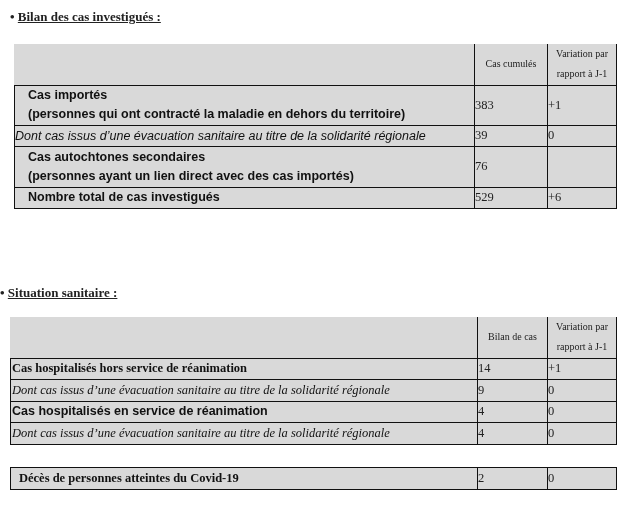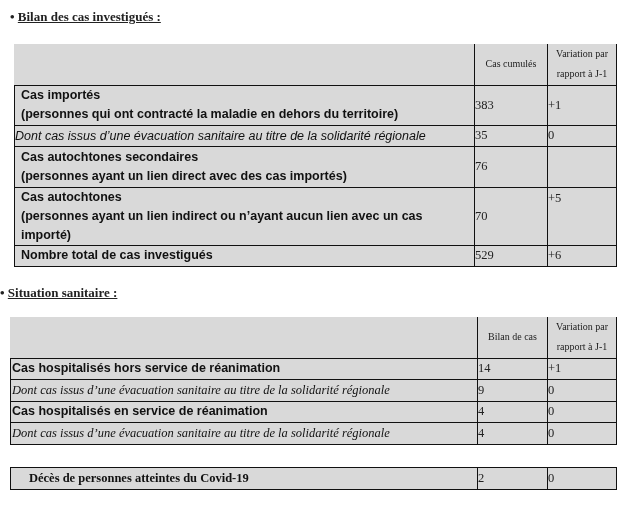--- a/index.html
+++ b/index.html
@@ -1,21 +1,21 @@
 <!DOCTYPE html>
 <html><head>
 <meta charset="utf-8">
 <style>
   html, body { margin:0; padding:0; background:#ffffff; }
   body { width:634px; height:505px; position:relative; overflow:hidden; color:#111; }
   .section-title { position:absolute; font-family:"Liberation Serif", serif; font-weight:bold; font-size:13px; color:#222; }
   .section-title .u { text-decoration:underline; }
   table { position:absolute; border-collapse:collapse; background:#d9d9d9; table-layout:fixed; }
   td { border:1px solid #111; padding:0; vertical-align:middle; }
-  td.lbl { font-family:"Liberation Sans", sans-serif; font-size:12.5px; padding-left:6px; color:#111; }
+  td.lbl { font-family:"Liberation Sans", sans-serif; font-size:12.5px; padding-left:13px; color:#111; }
   td.lbl .b { font-weight:bold; display:block; line-height:19px; }
   td.lbl .n { display:block; line-height:19px;font-weight:bold; }
   td.lbl.it { font-style:italic; }
   td.lbl.it-serif { font-family:"Liberation Serif", serif; font-style:italic; font-size:12.5px; }
   td.lbl.bold-serif { font-family:"Liberation Serif", serif; font-weight:bold; font-size:12.5px; }
   td.num { font-family:"Liberation Serif", serif; font-size:12.5px; text-align:left; color:#222; }
   td.hdr { font-family:"Liberation Serif", serif; font-size:10px; text-align:center; line-height:20px; color:#222; }
   td.topv { vertical-align:top; padding-top:3px; }
   tr.head td { border-top:none; }
   tr.head td.first { border-left:none; }
@@ -43,38 +43,30 @@
   <tr style="height:40px;">
     <td class="lbl">
       <span class="b">Cas importés</span>
       <span class="n">(personnes qui ont contracté la maladie en dehors du territoire)</span>
     </td>
     <td class="num">383</td>
     <td class="num">+1</td>
   </tr>
   <tr style="height:21px;">
     <td class="lbl it" style="padding-left:0;">Dont cas issus d’une évacuation sanitaire au titre de la solidarité régionale</td>
-    <td class="num">35</td>
+    <td class="num">39</td>
     <td class="num">0</td>
   </tr>
   <tr style="height:41px;">
     <td class="lbl">
       <span class="b">Cas autochtones secondaires</span>
       <span class="n">(personnes ayant un lien direct avec des cas importés)</span>
     </td>
     <td class="num">76</td>
     <td class="num"></td>
-  </tr>
-  <tr style="height:41px;">
-    <td class="lbl">
-      <span class="b">Cas autochtones</span>
-      <span class="n">(personnes ayant un lien indirect ou n’ayant aucun lien avec un cas importé)</span>
-    </td>
-    <td class="num">70</td>
-    <td class="num topv">+5</td>
   </tr>
   <tr style="height:21px;">
     <td class="lbl">
       <span class="b">Nombre total de cas investigués</span>
     </td>
     <td class="num">529</td>
     <td class="num">+6</td>
   </tr>
 </tbody>
   </table>
@@ -90,21 +82,21 @@
       <col style="width:70px">
       <col style="width:69px">
     </colgroup>
   <tbody>
       <tr class="head" style="height:41px;">
     <td class="first"></td>
     <td class="hdr">Bilan de cas</td>
     <td class="hdr">Variation par rapport à J-1</td>
   </tr>
   <tr style="height:21px;">
-    <td class="lbl" style="padding-left:1px;">
+    <td class="lbl" style="padding-left:1px;font-family:Liberation Serif, serif;">
       <span class="b">Cas hospitalisés hors service de réanimation</span>
     </td>
     <td class="num">14</td>
     <td class="num">+1</td>
   </tr>
   <tr style="height:22px;">
     <td class="lbl it-serif" style="padding-left:1px;">Dont cas issus d’une évacuation sanitaire au titre de la solidarité régionale</td>
     <td class="num">9</td>
     <td class="num">0</td>
   </tr>
@@ -124,18 +116,18 @@
   </table>
 
 <table style="left:10px; top:467px; width:606px;">
   <colgroup>
       <col style="width:467px">
       <col style="width:70px">
       <col style="width:69px">
     </colgroup>
   <tbody>
       <tr style="height:22px;">
-    <td class="lbl bold-serif" style="padding-left:18px;">Décès de personnes atteintes du Covid-19</td>
+    <td class="lbl bold-serif" style="padding-left:8px;">Décès de personnes atteintes du Covid-19</td>
     <td class="num">2</td>
     <td class="num">0</td>
   </tr>
 </tbody>
   </table>
 
 </body></html>

